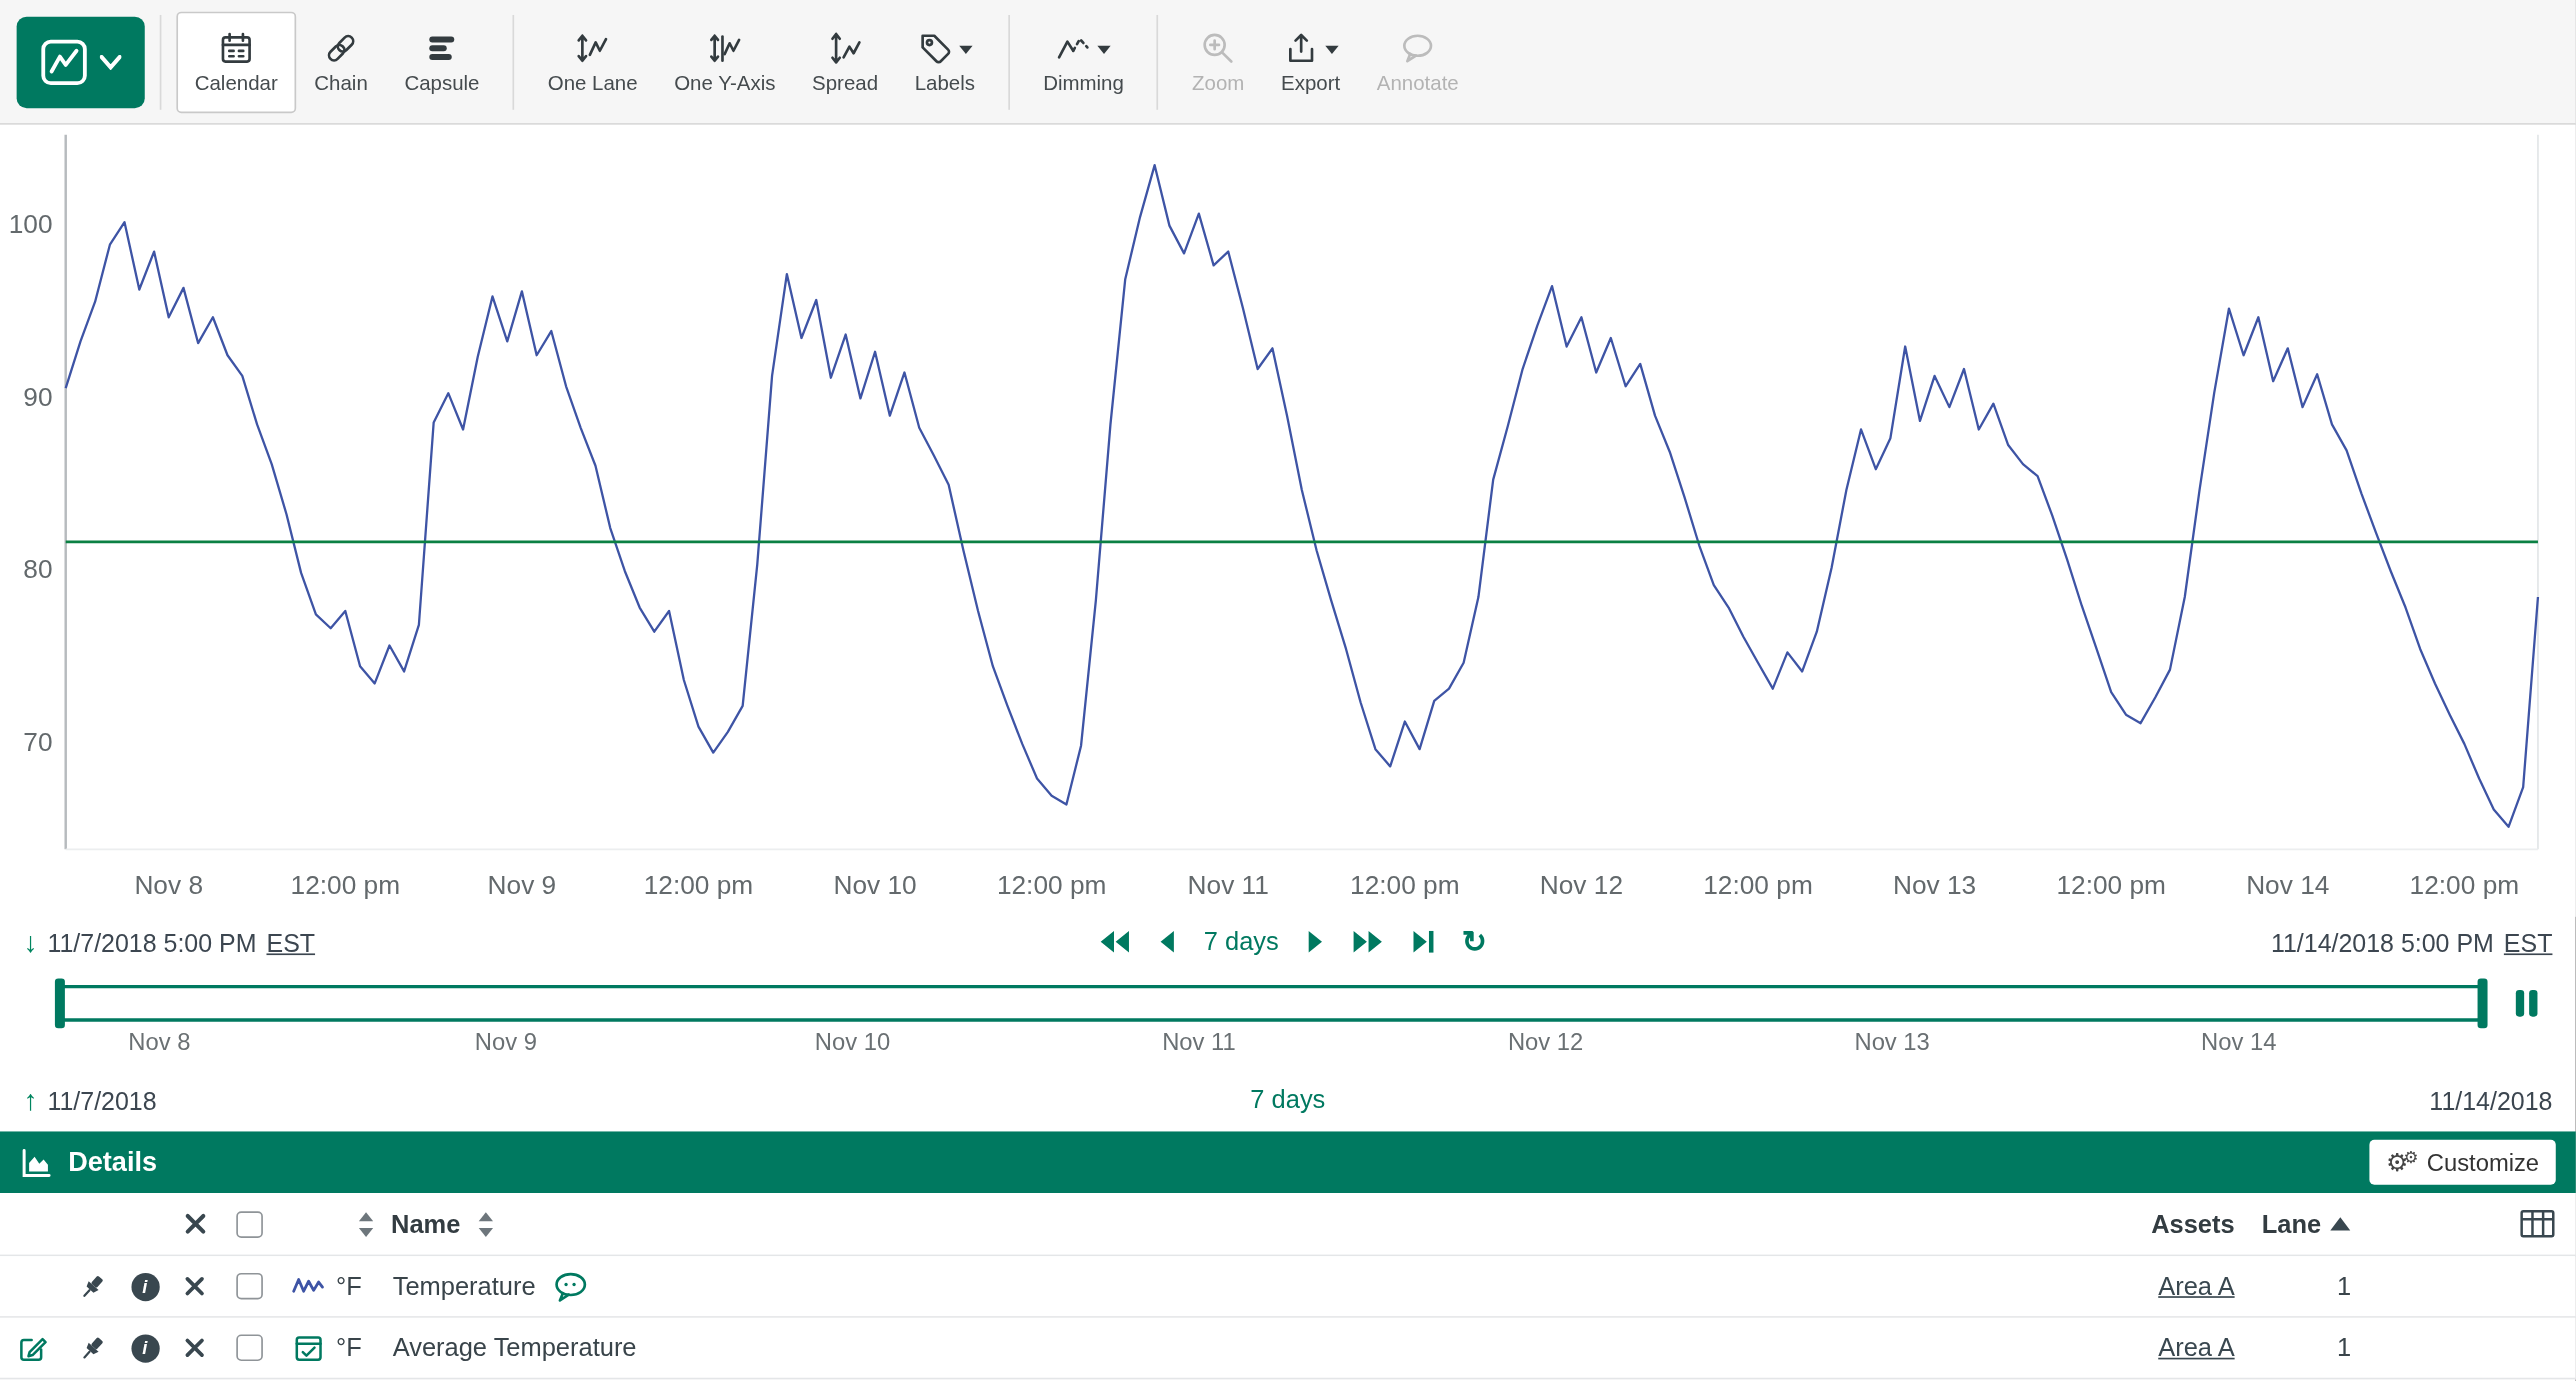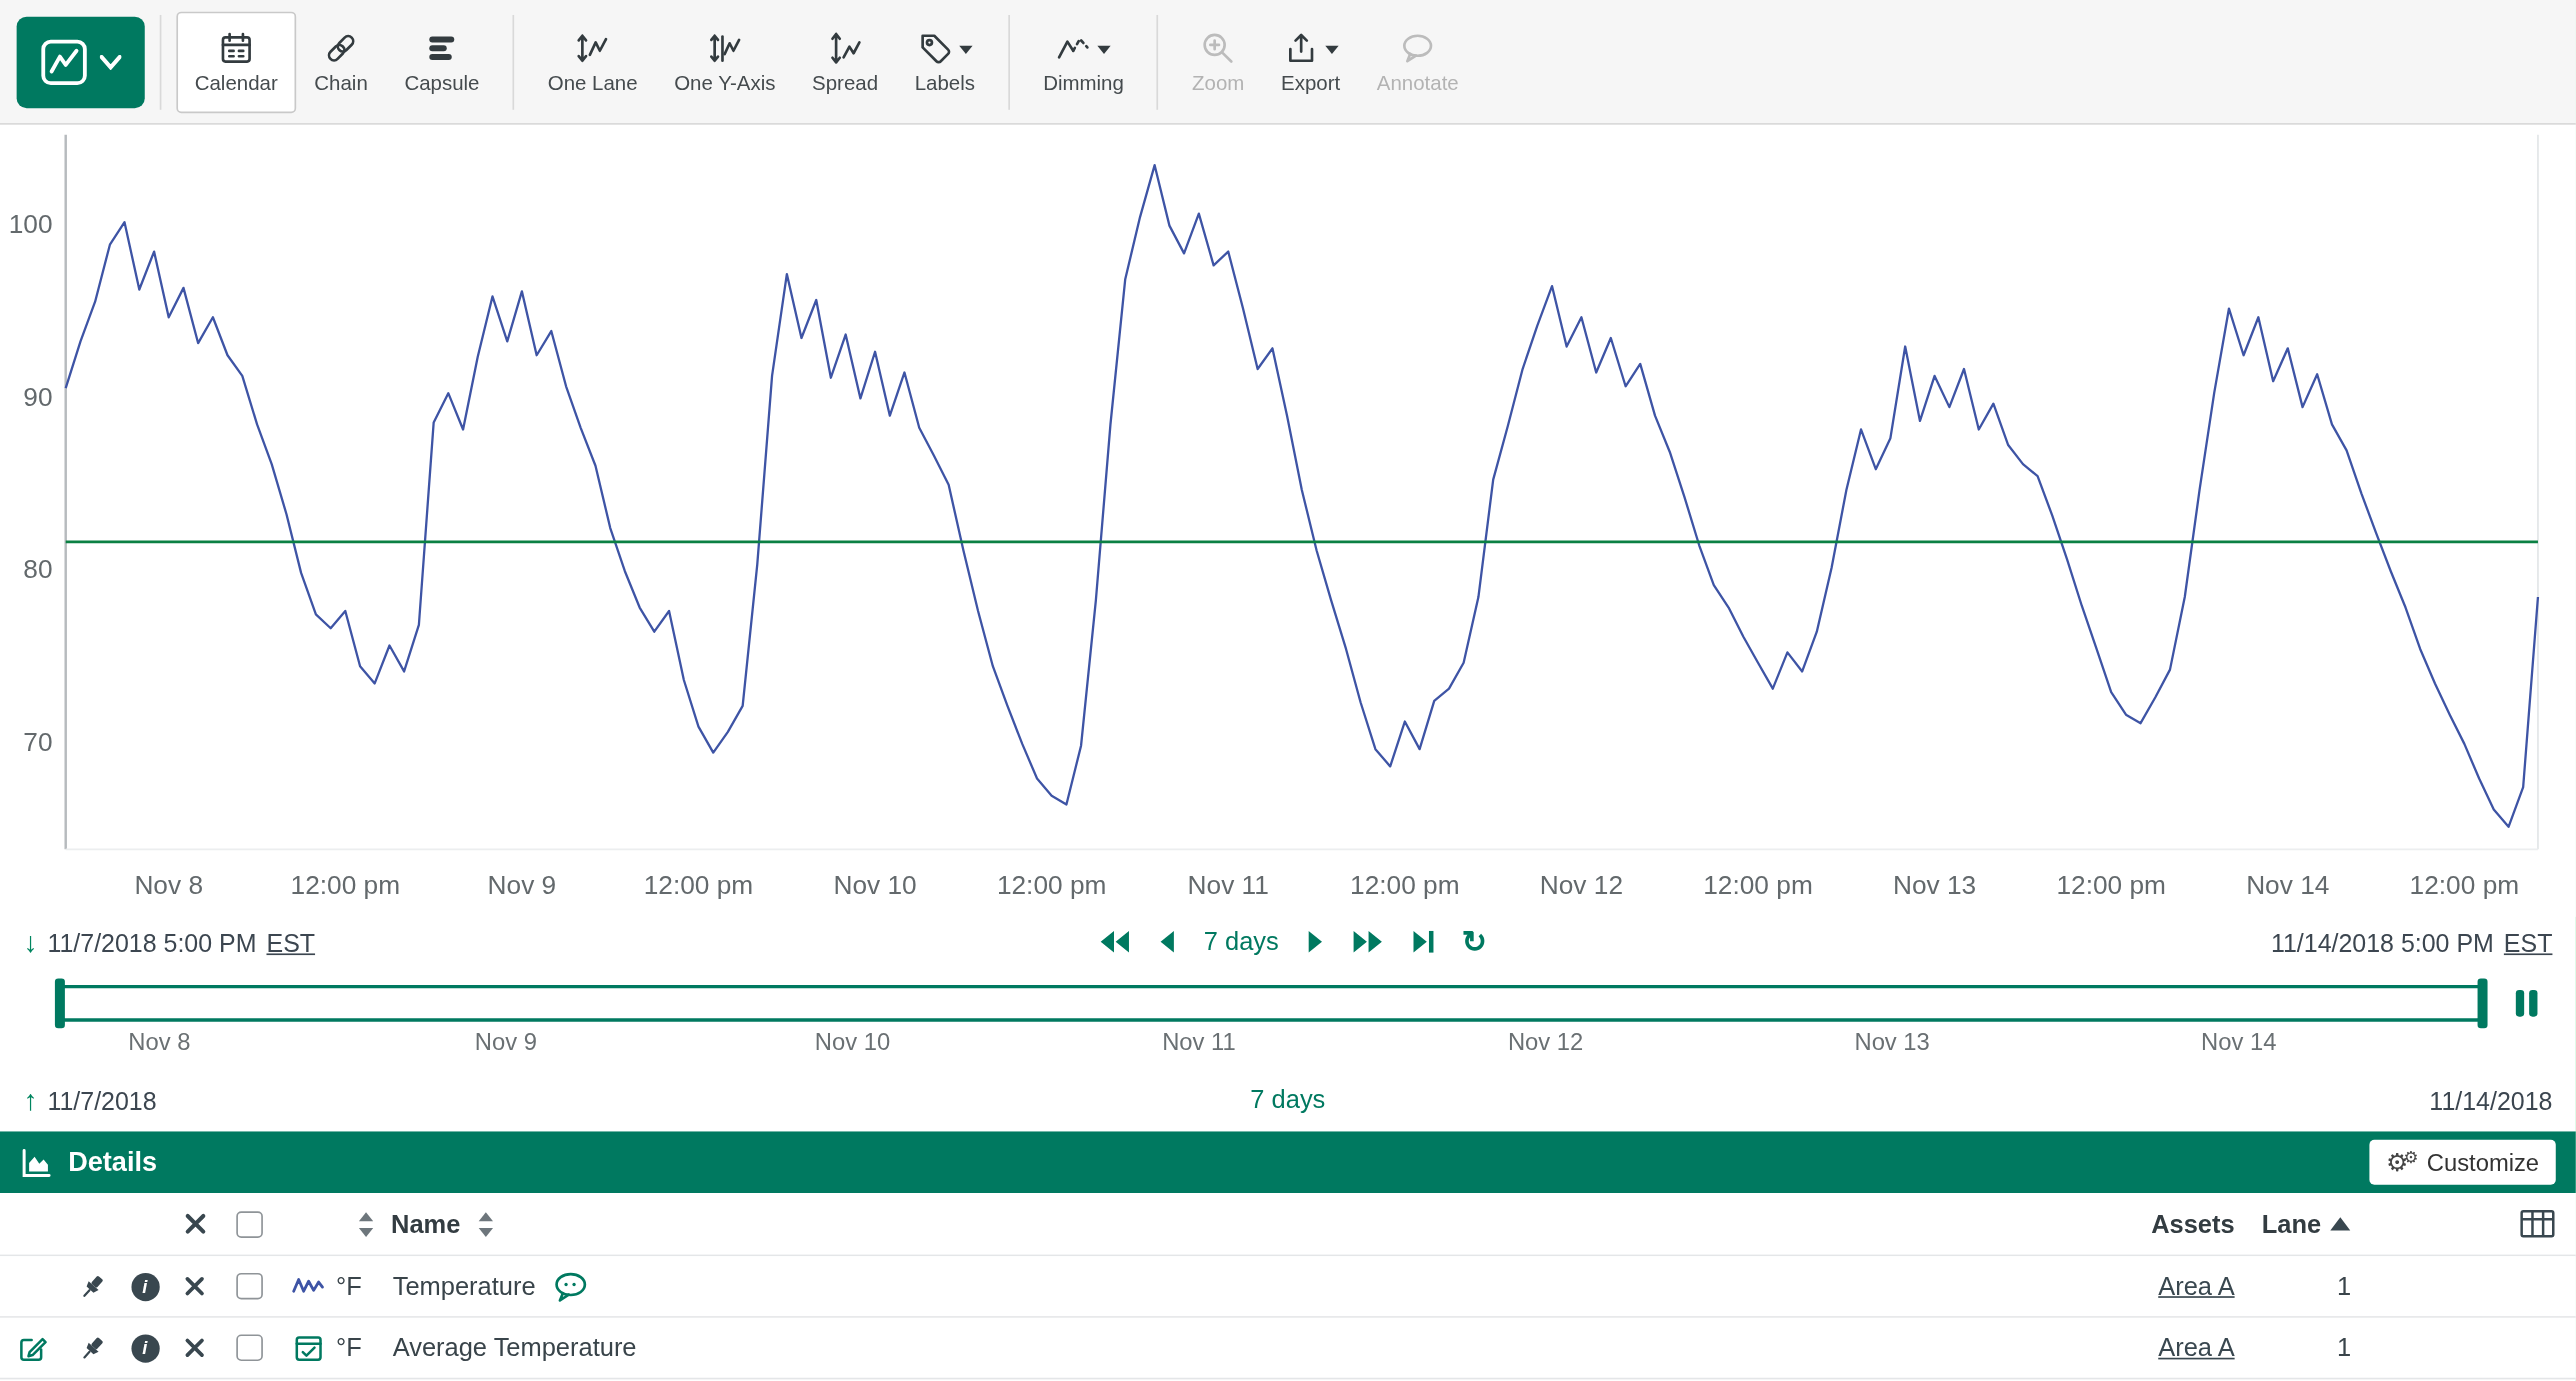--- a/index.html
+++ b/index.html
@@ -1,17 +1,17 @@
 <!DOCTYPE html>
 <html><head>
 <meta charset="utf-8">
 <style>
   *{margin:0;padding:0;box-sizing:border-box}
   html,body{background:#fff}
-  .viewport{width:2576px;height:1381px;overflow:hidden;background:#86efac}
+  .viewport{width:2576px;height:1381px;overflow:hidden;background:#000000}
   .app{width:1548px;height:830px;transform:scale(1.66391);transform-origin:0 0;
        font-family:"Liberation Sans",sans-serif;background:#fff;position:relative}
 
   
   .toolbar{height:75px;background:#f6f6f6;border-bottom:1px solid #d6d6d6;
            display:flex;align-items:center;padding:0 10px}
   .view-btn{width:77px;height:55px;background:#007960;border:none;border-radius:6px;
             display:flex;align-items:center;justify-content:center;gap:7px;cursor:pointer;flex:none}
   .sep{width:1px;height:57px;background:#d9d9d9;margin:0 9px;flex:none}
   .tb{display:flex;flex-direction:column;align-items:center;justify-content:center;gap:3px;

